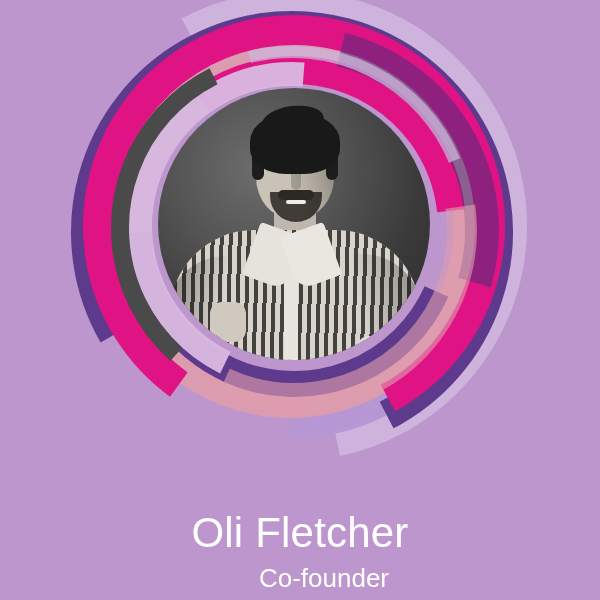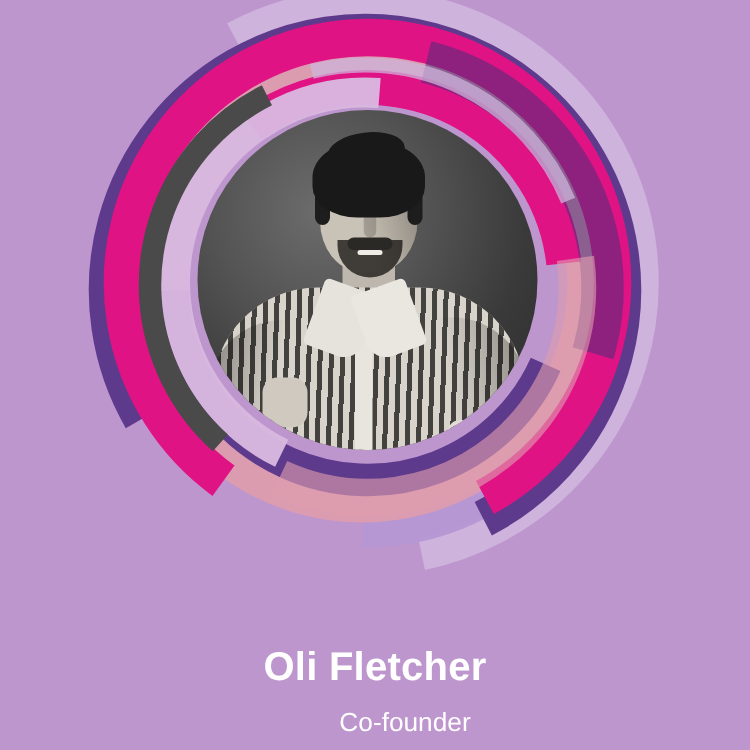--- a/index.html
+++ b/index.html
@@ -130,27 +130,27 @@
   
   #caption {
     position: absolute;
     left: 0;
     right: 0;
     bottom: 4px;
     text-align: center;
     color: #ffffff;
   }
   #name {
-    font-size: 32px;
+    font-size: 42px;
     line-height: 56px;
-    font-weight: 700;
+    font-weight: 400;
     letter-spacing: 0.2px;
   }
   .sub {
-    font-size: 21px;
+    font-size: 26px;
     line-height: 35px;
     font-weight: 400;
     padding-left: 48px;
   }
 </style>
 </head>
 <body>
 
 <div id="card">
 

